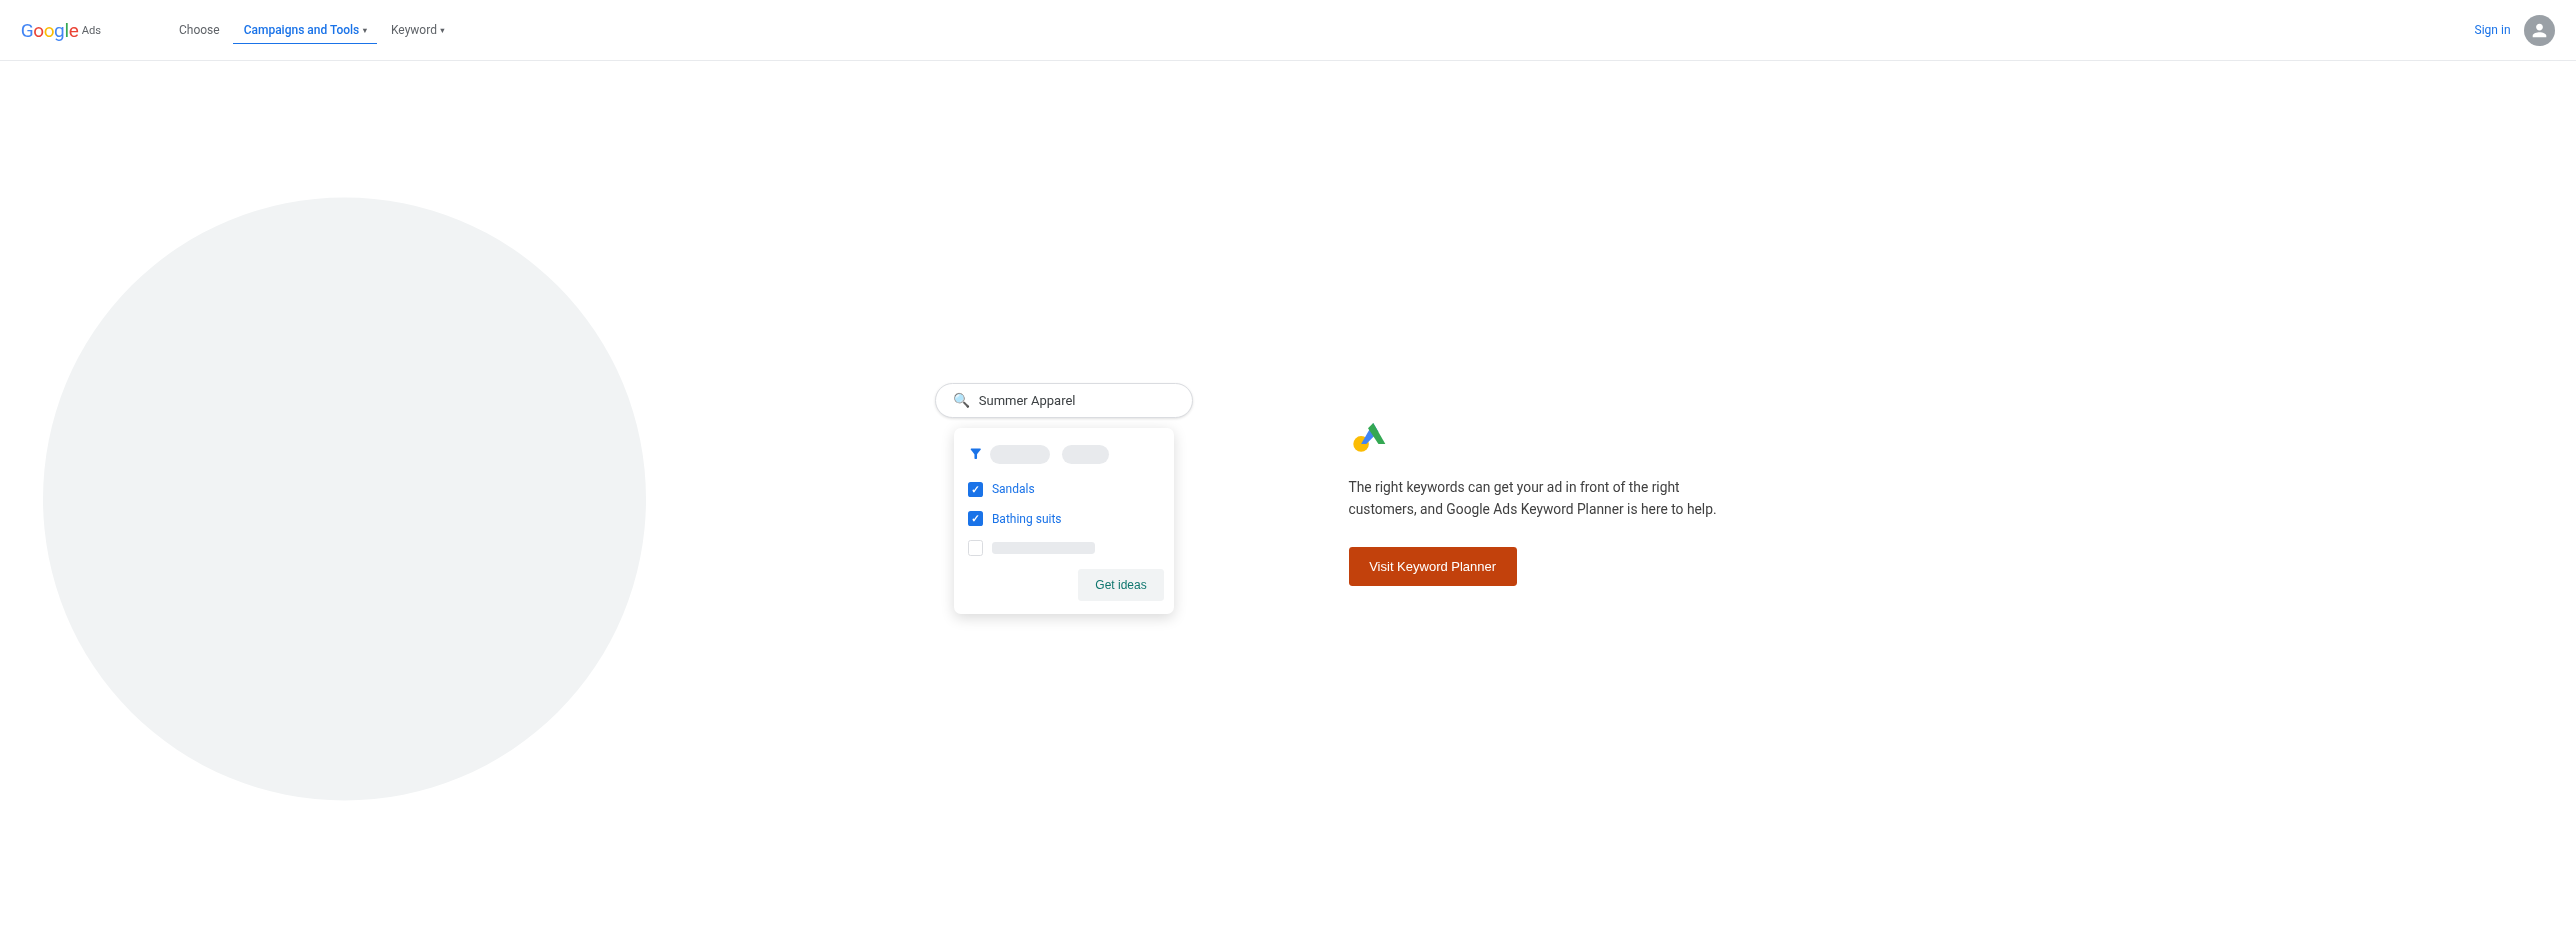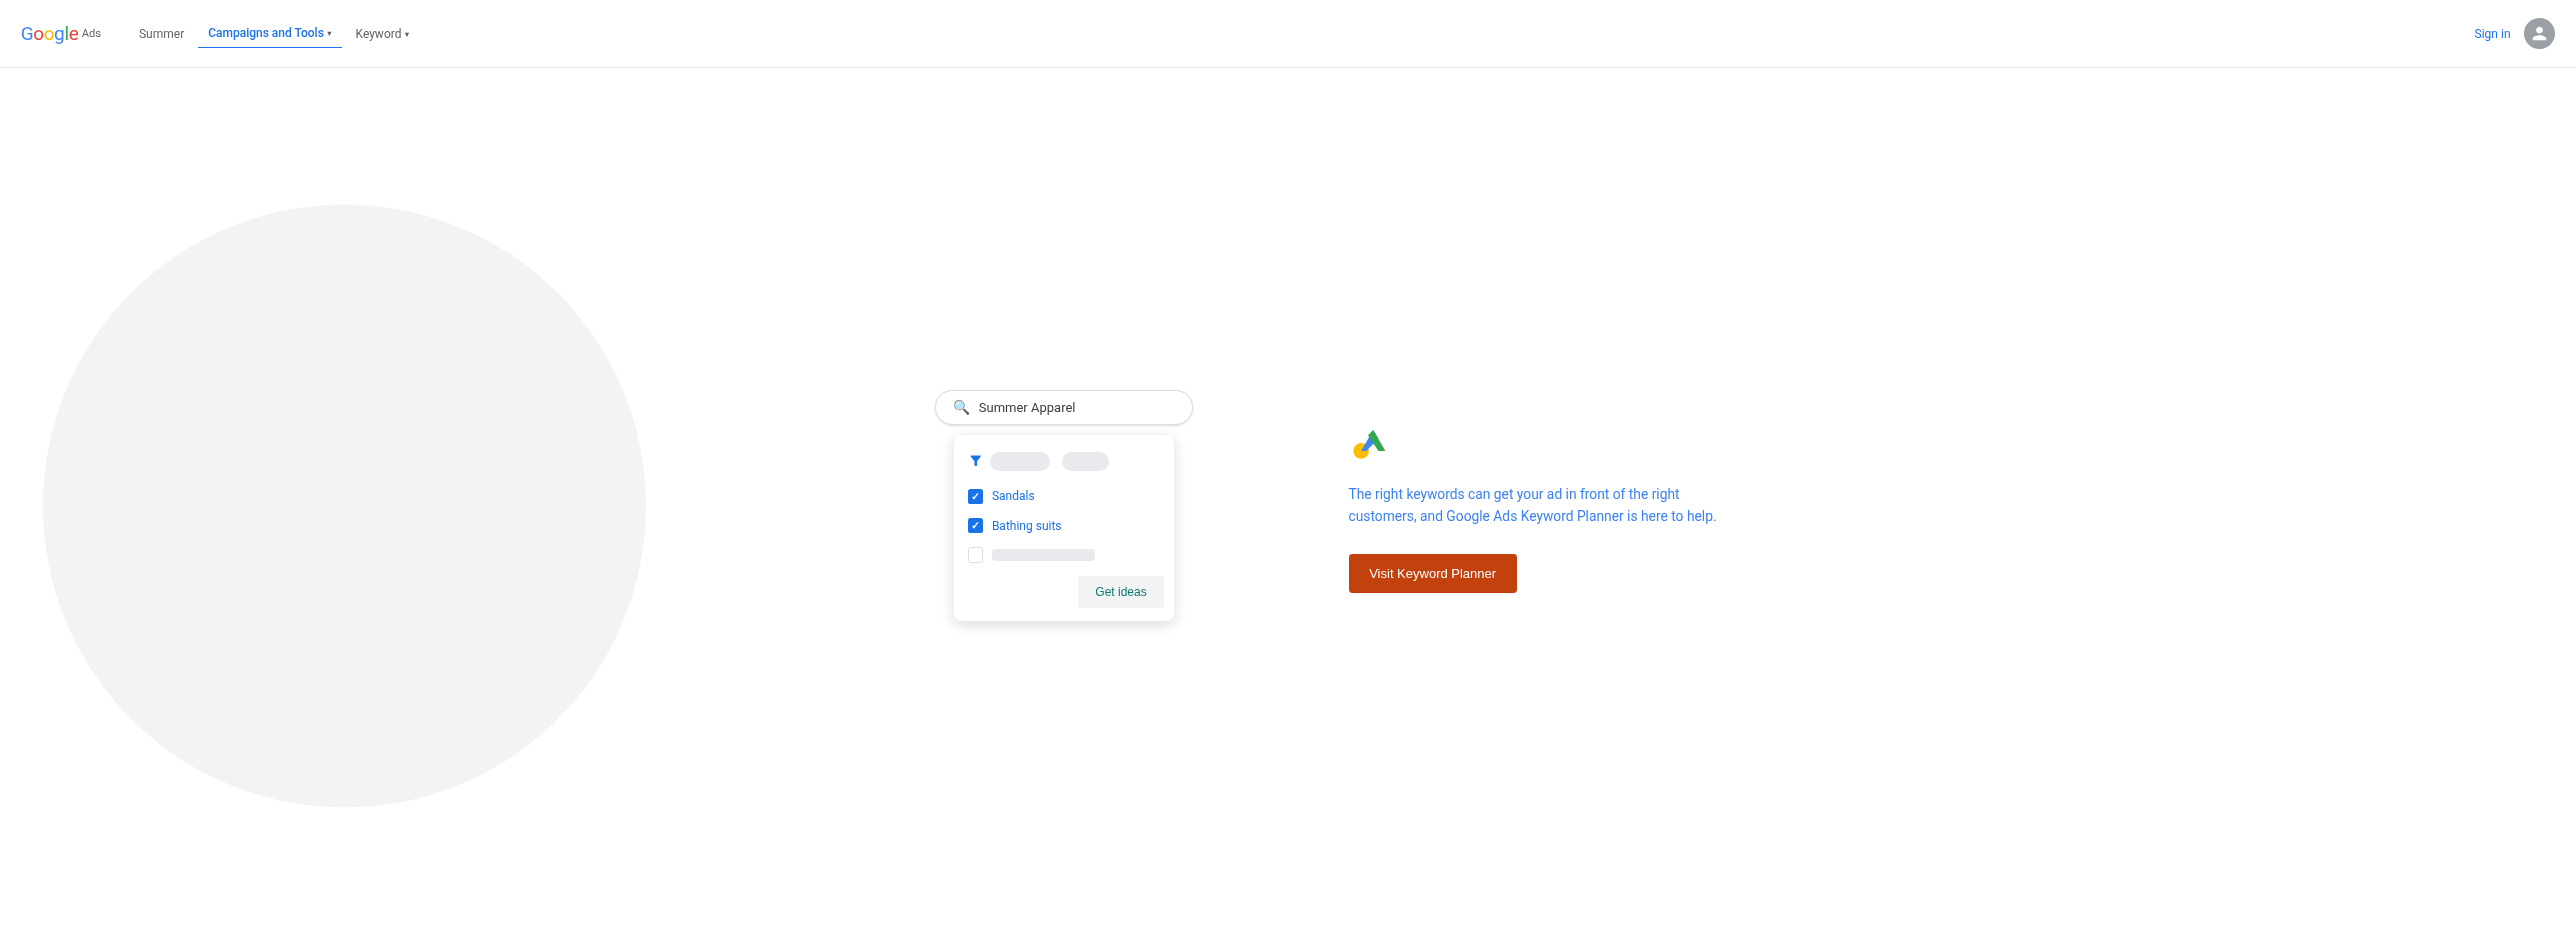--- a/index.html
+++ b/index.html
@@ -8,25 +8,26 @@
       background: #fff;
       color: #202124;
       min-width: 775px;
       overflow-x: hidden;
     }
 
     
     .navbar {
       display: flex;
       padding: 0 20.7px;
-      height: 68px;
+      height: 61px;
       border-bottom: 0.9px solid #e8eaed;
       background: #fff;
       position: relative;
       z-index: 10;
+      gap: 40px;
     }
     .navbar-logo {
       display: flex;
       align-items: center;
       margin-right: 27.6px;
       text-decoration: none;
     }
     .google-logo {
       font-size: 19px;
       letter-spacing: -0.4px;
@@ -266,21 +267,21 @@
     .hero-title {
       font-size: 38px;
       font-weight: 700;
       line-height: 1.2;
       color: #202124;
       margin-bottom: 17px;
     }
 
     .hero-desc {
       font-size: 13.8px;
-      color: #3b82f6;
+      color: #404040;
       line-height: 1.6;
       margin-bottom: 27.6px;
       max-width: 379px;
     }
 
     .cta-button {
       background: #c2410c;
       color: #fff;
       border: none;
       border-radius: 3.4px;
@@ -297,21 +298,21 @@
 <nav class="navbar">
   <a class="navbar-logo">
     <span class="google-logo">
       <span class="g-blue">G</span><span class="g-red">o</span><span class="g-yellow">o</span><span class="g-blue">g</span><span class="g-green">l</span><span class="g-red">e</span>
     </span>
     <span class="ads-text">Ads</span>
   </a>
 
   <div class="nav-links">
     <a class="nav-link">
-      <span>Summer</span>
+      <span>Choose</span>
     </a>
     <a class="nav-link active">
       <span>Campaigns and Tools</span>
       <span class="nav-chevron">▾</span>
     </a>
     <a class="nav-link">
       <span>Keyword</span>
       <span class="nav-chevron">▾</span>
     </a>
   </div>

